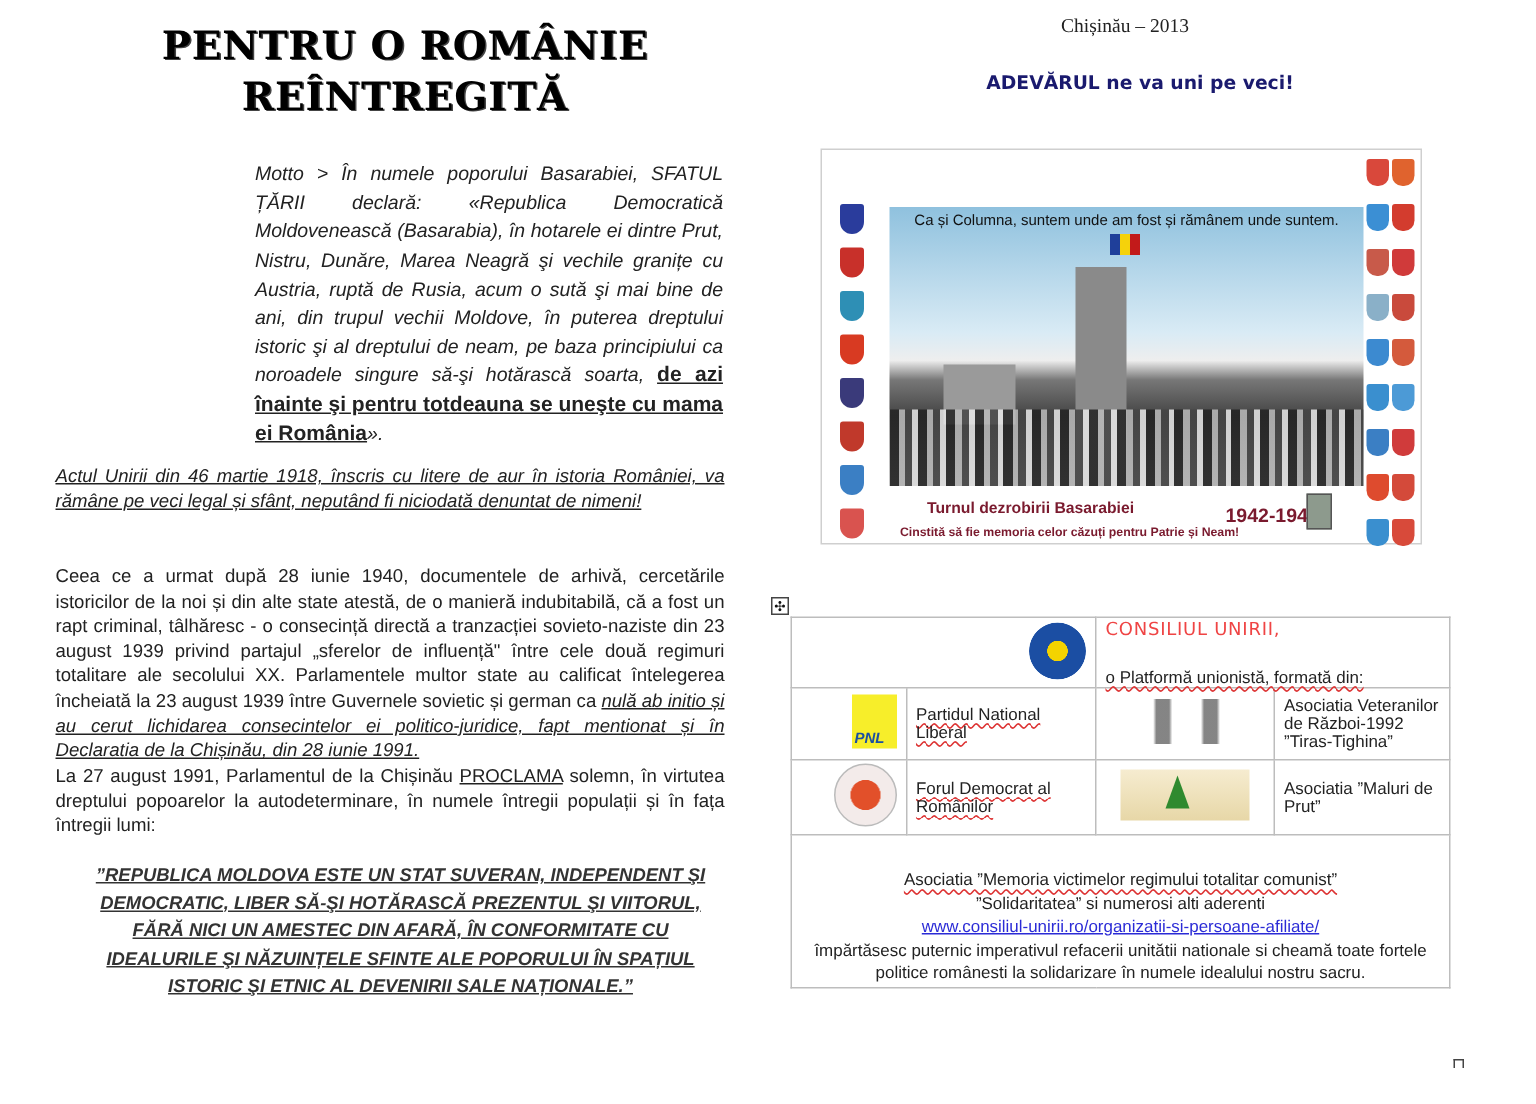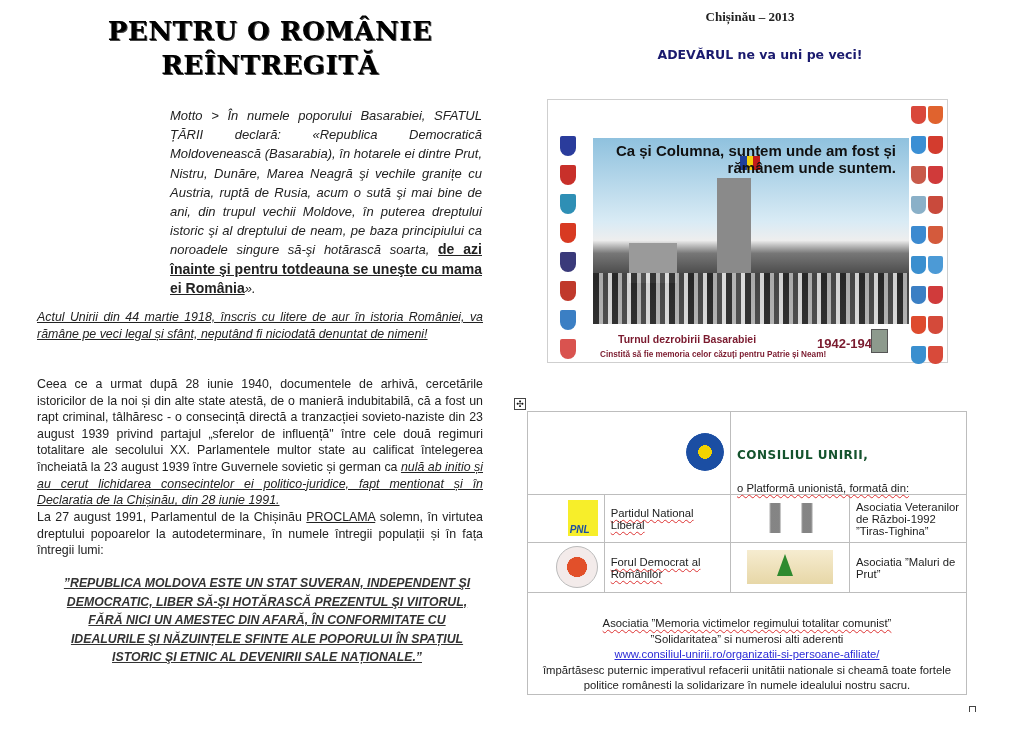--- a/index.html
+++ b/index.html
@@ -16,72 +16,72 @@
   .para { left:37px; width:446px; font-size:12.4px; line-height:16.6px; text-align:justify; color:#222; }
   #p1 { top:309px; font-style:italic; }
   #p2 { top:376px; }
   #p3 { top:509px; }
   #proclam { left:52px; top:574px; width:430px; text-align:center; font-style:italic; font-weight:bold;
              font-size:12.3px; line-height:18.5px; text-decoration:underline; color:#333; }
   .squig { text-decoration:underline wavy #d33; text-decoration-thickness:1px; text-underline-offset:2px;margin-top:20px; }
   .ul { text-decoration:underline; }
   
   #city { left:640px; top:9px; width:220px; text-align:center; font-family:"Liberation Serif", serif;
-          font-weight:bold; font-size:13px; color:#222; }
+          font-weight:normal; font-size:13px; color:#222; }
   #slogan { left:580px; top:46px; width:360px; text-align:center; font-family:"DejaVu Sans", sans-serif;
             font-weight:bold; font-size:12.5px; line-height:17px; color:#1a1a6e; }
   #poster { left:547px; top:99px; width:399px; height:262px; border:1px solid #cfcfcf; background:#fff; }
   #poster .crests-left { position:absolute; left:12px; top:36px; width:20px; }
   #poster .crests-right { position:absolute; left:363px; top:6px; width:36px; display:flex; flex-wrap:wrap; gap:3px 2px; }
   .crest { width:16px; height:20px; border-radius:2px 2px 8px 8px; margin-bottom:9px; }
   .crest-sm { width:15px; height:18px; border-radius:2px 2px 7px 7px; }
   #photo { position:absolute; left:45px; top:38px; width:316px; height:186px;
            background:linear-gradient(#8fc1de 0%, #d9ebf5 45%, #eeeeee 55%, #777 62%, #444 75%, #888 100%); overflow:hidden; }
   #photo .tower { position:absolute; left:124px; top:40px; width:34px; height:150px; background:#8a8a8a; }
   #photo .bldg { position:absolute; left:36px; top:105px; width:48px; height:40px; background:#9a9a9a; }
   #photo .flag { position:absolute; left:147px; top:18px; width:20px; height:14px;
                  background:linear-gradient(90deg,#1f3f9a 33%,#f5d20b 33% 66%,#c21a1a 66%); }
   #photo .crowd { position:absolute; left:0; top:135px; width:316px; height:51px;
                   background:repeating-linear-gradient(90deg,#222 0 6px,#bbb 6px 10px,#444 10px 15px,#e8e8e8 15px 19px); opacity:.85; }
-  #photo-caption { position:absolute; left:58px; top:42px; width:290px; text-align:right; font-weight:bold;
-                   font-size:15px; color:#111; }
+  #photo-caption { position:absolute; left:58px; top:42px; width:290px; text-align:center; font-weight:normal;
+                   font-size:10px; color:#111; }
   #poster-title { position:absolute; left:70px; top:233px; font-weight:bold; font-size:10.5px; color:#7a1a2e; }
   #poster-years { position:absolute; left:269px; top:236px; font-size:13px; font-weight:bold; color:#7a1a2e; }
   #poster-sub { position:absolute; left:52px; top:250px; font-size:8.2px; font-weight:bold; color:#7a1a2e; }
   #portrait { position:absolute; left:323px; top:229px; width:15px; height:22px; background:#8d9a8d; border:1px solid #555; }
   #table-handle { left:514px; top:398px; width:10px; height:10px; border:1px solid #444; font-size:9px; line-height:10px; text-align:center; }
   #council { left:527px; top:411px; width:440px; border-collapse:collapse; font-size:11.3px; color:#222; }
   #council td { border:1px solid #bdbdbd; padding:0 6px; vertical-align:middle; }
   .logo-cu { width:38px; height:38px; border-radius:50%; background:radial-gradient(circle,#f3d300 0 25%,#1b4ea3 26% 70%,#bcd5ee 71%); }
   .logo-pnl { width:30px; height:36px; background:#f7ee2a; position:relative; }
   .logo-pnl:after { content:"PNL"; position:absolute; bottom:1px; left:2px; font-weight:bold; font-style:italic; color:#1b4ea3; font-size:10px; }
   .logo-fdr { width:40px; height:40px; border-radius:50%; border:1px solid #bbb; background:radial-gradient(circle,#e2502a 0 35%,#f3ebea 36%); }
   .logo-vet { width:106px; height:30px; background:linear-gradient(90deg,#fff 30%,#333 32% 40%,#fff 42% 60%,#333 62% 70%,#fff 72%); opacity:.6; }
   .logo-mal { width:86px; height:34px; background:linear-gradient(#f6ecd0,#e7d7a7); position:relative; }
   .logo-mal:after { content:""; position:absolute; left:30px; top:4px; border-left:8px solid transparent; border-right:8px solid transparent; border-bottom:22px solid #2f8a2f; }
   .logo-urb { width:56px; height:44px; background:#2e9ee2; position:relative; }
   .logo-urb:after { content:""; position:absolute; left:8px; top:7px; width:40px; height:30px; border-radius:40% 50% 40% 30%;
                     background:linear-gradient(90deg,#213f9a 33%,#f3d300 33% 66%,#d21f1f 66%); }
-  #council-head { font-family:"DejaVu Sans", sans-serif; font-weight:bold; color:#14532d; font-size:12px; letter-spacing:.5px;margin-top:36px; }
+  #council-head { font-family:"DejaVu Sans", sans-serif; font-weight:normal; color:#ef4444; font-size:12px; letter-spacing:.5px; }
   a { color:#2b2bd6; text-decoration:underline; }
   #end-mark { left:969px; top:706px; width:5px; height:5px; border:1px solid #444; border-bottom:none; }
 </style>
 </head>
 <body>
 
 <div id="title" class="abs">
   <div>PENTRU O ROMÂNIE</div>
   <div>REÎNTREGITĂ</div>
 </div>
 
 <div id="motto" class="abs">
   <span>Motto &gt; În numele poporului Basarabiei, SFATUL ȚĂRII declară: «Republica Democratică Moldovenească (Basarabia), în hotarele ei dintre Prut, Nistru, Dunăre, Marea Neagră şi vechile granițe cu Austria, ruptă de Rusia, acum o sută şi mai bine de ani, din trupul vechii Moldove, în puterea dreptului istoric şi al dreptului de neam, pe baza principiului ca noroadele singure să-şi hotărască soarta, </span><span class="em">de azi înainte şi pentru totdeauna se uneşte cu mama ei România</span><span>».</span>
 </div>
 
-<div id="p1" class="abs para ul">Actul Unirii din 44 martie 1918, înscris cu litere de aur în istoria României, va rămâne pe veci legal și sfânt, neputând fi niciodată denuntat de nimeni!</div>
+<div id="p1" class="abs para ul">Actul Unirii din 46 martie 1918, înscris cu litere de aur în istoria României, va rămâne pe veci legal și sfânt, neputând fi niciodată denuntat de nimeni!</div>
 
 <div id="p2" class="abs para">
   <span>Ceea ce a urmat după 28 iunie 1940, documentele de arhivă, cercetările istoricilor de la noi și din alte state atestă, de o manieră indubitabilă, că a fost un rapt criminal, tâlhăresc - o consecință directă a tranzacției sovieto-naziste din 23 august 1939 privind partajul „sferelor de influență" între cele două regimuri totalitare ale secolului XX. Parlamentele multor state au calificat întelegerea încheiată la 23 august 1939 între Guvernele sovietic și german ca </span><span class="ul" style="font-style:italic">nulă ab initio și au cerut lichidarea consecintelor ei politico-juridice, fapt mentionat și în Declaratia de la Chișinău, din 28 iunie 1991.</span>
 </div>
 
 <div id="p3" class="abs para">
   <span>La 27 august 1991, Parlamentul de la Chișinău </span><span class="ul">PROCLAMA</span><span> solemn, în virtutea dreptului popoarelor la autodeterminare, în numele întregii populații și în fața întregii lumi:</span>
 </div>
 
 <div id="proclam" class="abs">”REPUBLICA MOLDOVA ESTE UN STAT SUVERAN, INDEPENDENT ŞI DEMOCRATIC, LIBER SĂ-ŞI HOTĂRASCĂ PREZENTUL ŞI VIITORUL, FĂRĂ NICI UN AMESTEC DIN AFARĂ, ÎN CONFORMITATE CU IDEALURILE ŞI NĂZUINȚELE SFINTE ALE POPORULUI ÎN SPAȚIUL ISTORIC ŞI ETNIC AL DEVENIRII SALE NAȚIONALE.”</div>

